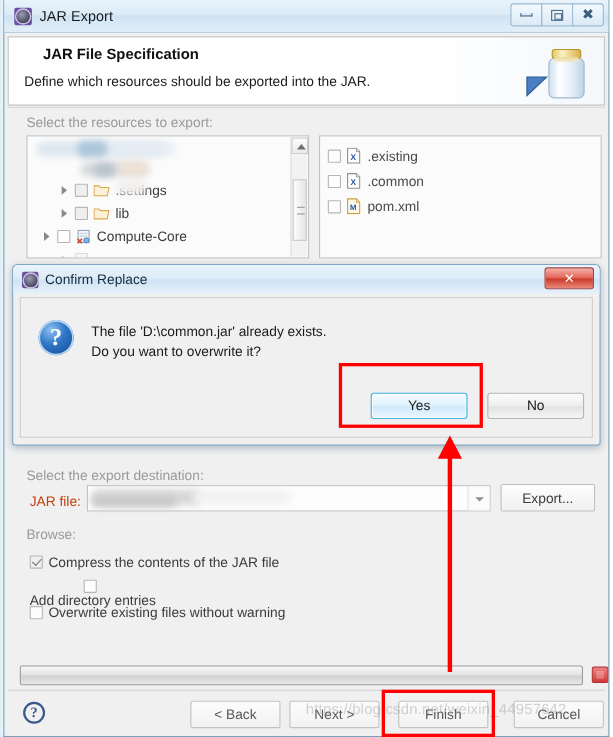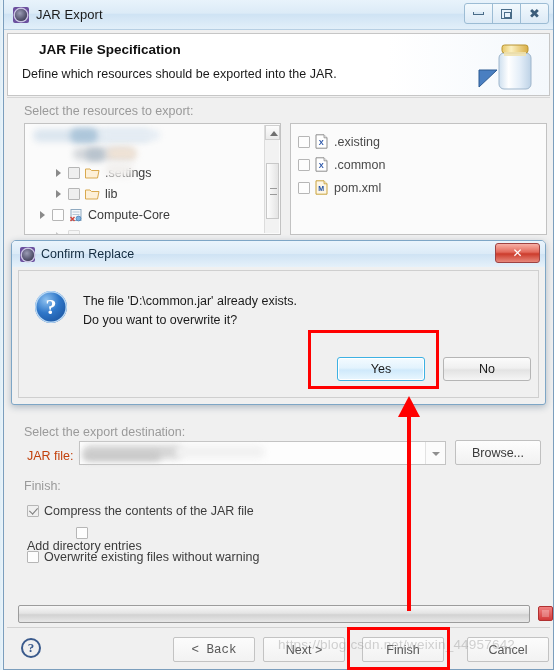--- a/index.html
+++ b/index.html
@@ -436,43 +436,43 @@
 
       <div class="jarfile-label" style="top:351px;">JAR file:</div>
 
       <div id="jar-combo" style="top:343px;">
         <div class="blur-block" style="left:3px; top:3px; width:100px; height:14px; background:#d7d7d7;"></div>
         <div class="blur-block" style="left:3px; top:9px; width:78px; height:10px; background:#c9c9c9;"></div>
         <div class="blur-block" style="left:95px; top:4px; width:90px; height:12px; background:#f1f1f1;"></div>
         <div class="arrow"></div>
       </div>
 
-      <div id="browse-btn" style="top:342px;">Browse...</div>
-
-      <div class="lbl" style="left:17px; top:381px;">Finish:</div>
+      <div id="browse-btn" style="top:342px;">Export...</div>
+
+      <div class="lbl" style="left:17px; top:381px;">Browse:</div>
 
       <div class="opt-row" style="top:406px;">
         <span class="cb gray checked"></span>
         <span>Compress the contents of the JAR file</span>
       </div>
       <div class="opt-row" style="top:429px;flex-direction:column;">
         <span class="cb"></span>
         <span>Add directory entries</span>
       </div>
       <div class="opt-row" style="top:452px;">
         <span class="cb"></span>
         <span>Overwrite existing files without warning</span>
       </div>
 
       <div id="progress-bar" style="top:507px;"></div>
       <div id="stop-btn" style="top:508px;"></div>
 
       <div class="footer">
         <div class="help-ico">?</div>
-        <div class="wiz-btn" style="left:166px;font-family:Liberation Mono, monospace;">&lt; Back</div>
+        <div class="wiz-btn" style="left:166px;">&lt; Back</div>
         <div class="wiz-btn" style="left:256px;">Next &gt;</div>
         <div class="wiz-btn" style="left:355px;">Finish</div>
         <div class="wiz-btn" style="left:460px;">Cancel</div>
       </div>
 
     </div>
   </div>
 
   <div id="confirm-dialog">
     <div id="confirm-titlebar">

